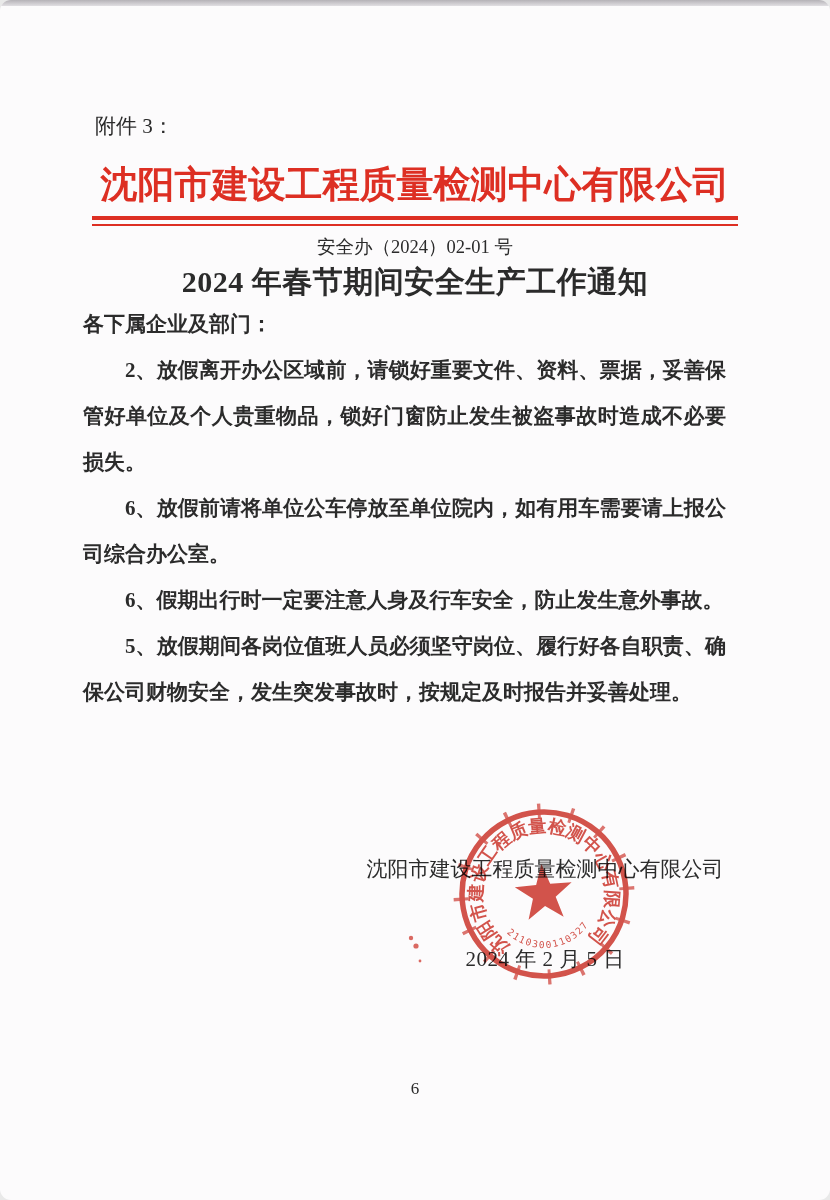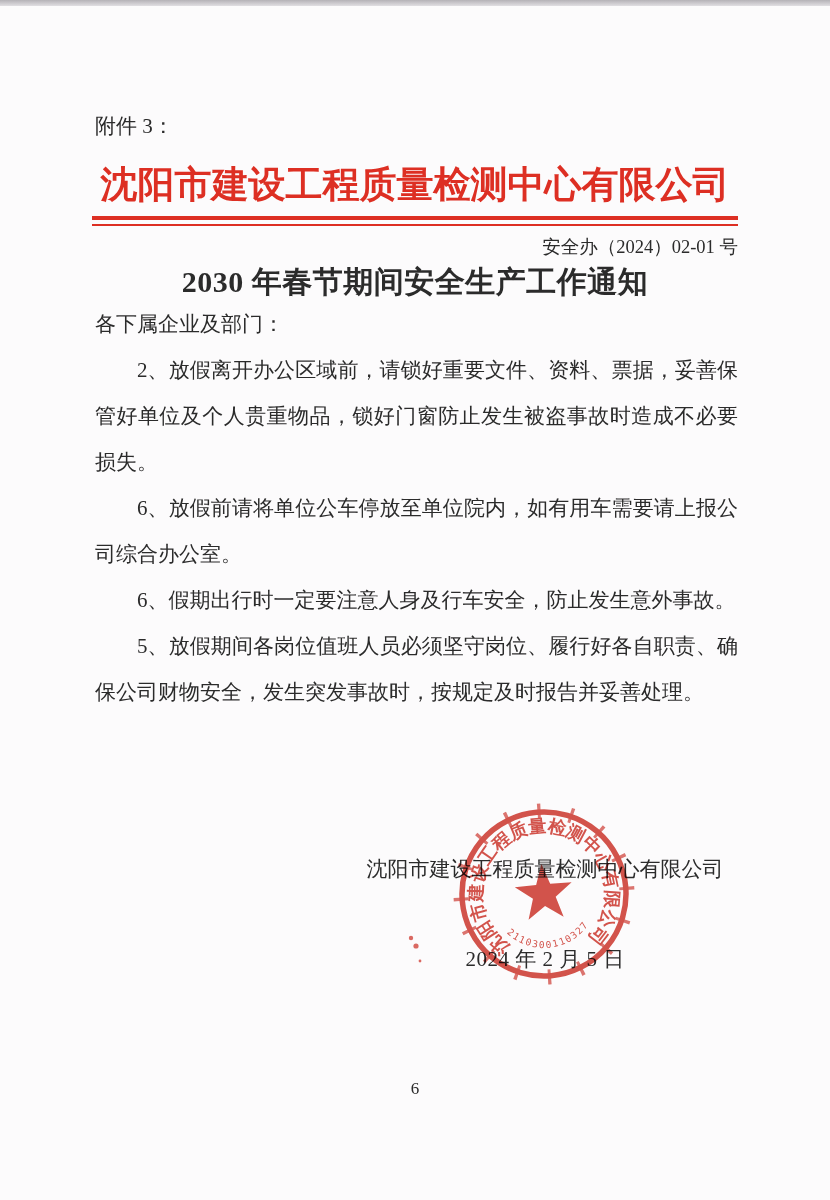--- a/index.html
+++ b/index.html
@@ -1,50 +1,50 @@
 <!DOCTYPE html>
 <html style="--accent: #dd2f23; --seal: #d2453c;"><head>
 <meta charset="utf-8">
 <style>
   html, body { margin:0; padding:0; background:#e9e9e9; }
   .page {
     position:relative; width:830px; height:1200px;
     background:#fcfbfc; overflow:hidden;
-    font-family:"Liberation Serif", serif; color:#2b2b2b;
+    font-family:"Liberation Serif", serif; color:#2b2b2b;border-radius:11px;
   }
   .scan-edge {
     position:absolute; top:0; left:0; width:830px; height:6px;
     background:linear-gradient(#9d9aa0, #d8d5da);
     opacity:.75;
   }
   .attachment {
     position:absolute; left:95px; top:113px;
     font-size:21px; line-height:26px;
   }
   .letterhead {
     position:absolute; left:92px; top:158px; width:646px;
     text-align:center; white-space:nowrap;
     font-family:"Liberation Sans", sans-serif; font-weight:bold;
     font-size:37px; line-height:54px; color:var(--accent);
   }
   .rule-thick { position:absolute; left:92px; top:216px; width:646px; height:4px; background:var(--accent); }
   .rule-thin  { position:absolute; left:92px; top:224px; width:646px; height:2px; background:var(--accent); }
   .docnum {
     position:absolute; left:92px; top:236px; width:646px;
-    text-align:right; font-size:18.5px; line-height:22px;
+    text-align:center; font-size:18.5px; line-height:22px;
   }
   .title {
     position:absolute; left:92px; top:264px; width:646px; margin:0;
     text-align:center; font-size:30px; line-height:36px; font-weight:bold;
     letter-spacing:.5px;
   }
   .body {
-    position:absolute; left:95px; top:301px; width:643px;
+    position:absolute; left:83px; top:301px; width:643px;
     font-size:21px; line-height:46px;
-    text-align:justify; text-justify:inter-ideograph;
+    text-align:justify; text-justify:inter-ideograph;font-weight:bold;
   }
   .body p { margin:0; }
   .para { text-indent:2em; }
   .sig-line { position:absolute; left:345px; width:400px; text-align:center; font-size:21px; line-height:26px; }
   .sig-company { top:856px; }
   .sig-dept    { top:905px; }
   .sig-date    { top:946px; letter-spacing:.5px; }
   .seal {
     position:absolute; left:446px; top:796px; width:196px; height:196px;
     color:var(--seal); mix-blend-mode:multiply; opacity:.92;
@@ -71,21 +71,21 @@
 
   <div class="attachment">附件 3：</div>
 
   <div class="letterhead">沈阳市建设工程质量检测中心有限公司</div>
 
   <div class="rule-thick"></div>
   <div class="rule-thin"></div>
 
   <div class="docnum">安全办（2024）02-01 号</div>
 
-  <h1 class="title">2030 年春节期间安全生产工作通知</h1>
+  <h1 class="title">2024 年春节期间安全生产工作通知</h1>
 
   <div class="body">
     <p>各下属企业及部门：</p>
     <p class="para">2、放假离开办公区域前，请锁好重要文件、资料、票据，妥善保管好单位及个人贵重物品，锁好门窗防止发生被盗事故时造成不必要损失。</p>
     <p class="para">6、放假前请将单位公车停放至单位院内，如有用车需要请上报公司综合办公室。</p>
     <p class="para">6、假期出行时一定要注意人身及行车安全，防止发生意外事故。</p>
     <p class="para">5、放假期间各岗位值班人员必须坚守岗位、履行好各自职责、确保公司财物安全，发生突发事故时，按规定及时报告并妥善处理。</p>
   </div>
 
   <div class="sig-line sig-company">沈阳市建设工程质量检测中心有限公司</div>

